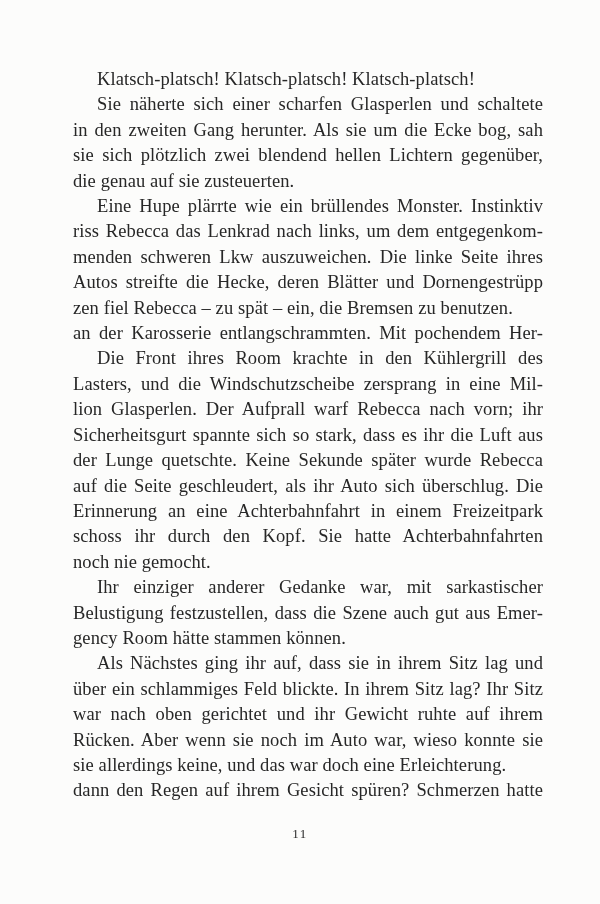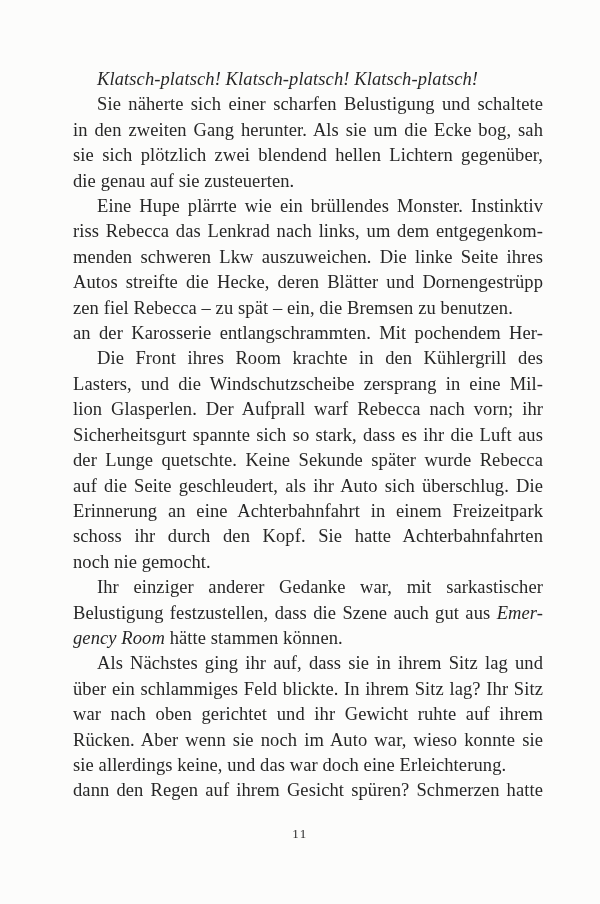--- a/index.html
+++ b/index.html
@@ -33,21 +33,20 @@
     text-align-last: left;
     letter-spacing: 0.1px;
   }
   .line.just {
     text-align-last: justify;
   }
   .para .first {
     text-indent: 24px;
   }
   .it {
-    font-style: italic;
     margin-top: 8px;
   }
   .page-number {
     position: absolute;
     top: 823px;
     left: 0;
     width: 600px;
     text-align: center;
     font-size: 13px;
     line-height: 22px;
@@ -57,21 +56,21 @@
 </style>
 </head>
 <body>
 
 <div class="page">
   <div class="text-block">
       <div class="para">
         <div class="line first"><span class="it">Klatsch-platsch! Klatsch-platsch! Klatsch-platsch!</span></div>
       </div>
       <div class="para">
-        <div class="line just first"><span class="">Sie näherte sich einer scharfen Belustigung und schaltete</span></div>
+        <div class="line just first"><span class="">Sie näherte sich einer scharfen Glasperlen und schaltete</span></div>
         <div class="line just"><span class="">in den zweiten Gang herunter. Als sie um die Ecke bog, sah</span></div>
         <div class="line just"><span class="">sie sich plötzlich zwei blendend hellen Lichtern gegenüber,</span></div>
         <div class="line"><span class="">die genau auf sie zusteuerten.</span></div>
       </div>
       <div class="para">
         <div class="line just first"><span class="">Eine Hupe plärrte wie ein brüllendes Monster. Instinktiv</span></div>
         <div class="line just"><span class="">riss Rebecca das Lenkrad nach links, um dem entgegenkom-</span></div>
         <div class="line just"><span class="">menden schweren Lkw auszuweichen. Die linke Seite ihres</span></div>
         <div class="line just"><span class="">Autos streifte die Hecke, deren Blätter und Dornengestrüpp</span></div>
         <div class="line"><span class="">zen fiel Rebecca – zu spät – ein, die Bremsen zu benutzen.</span></div>

